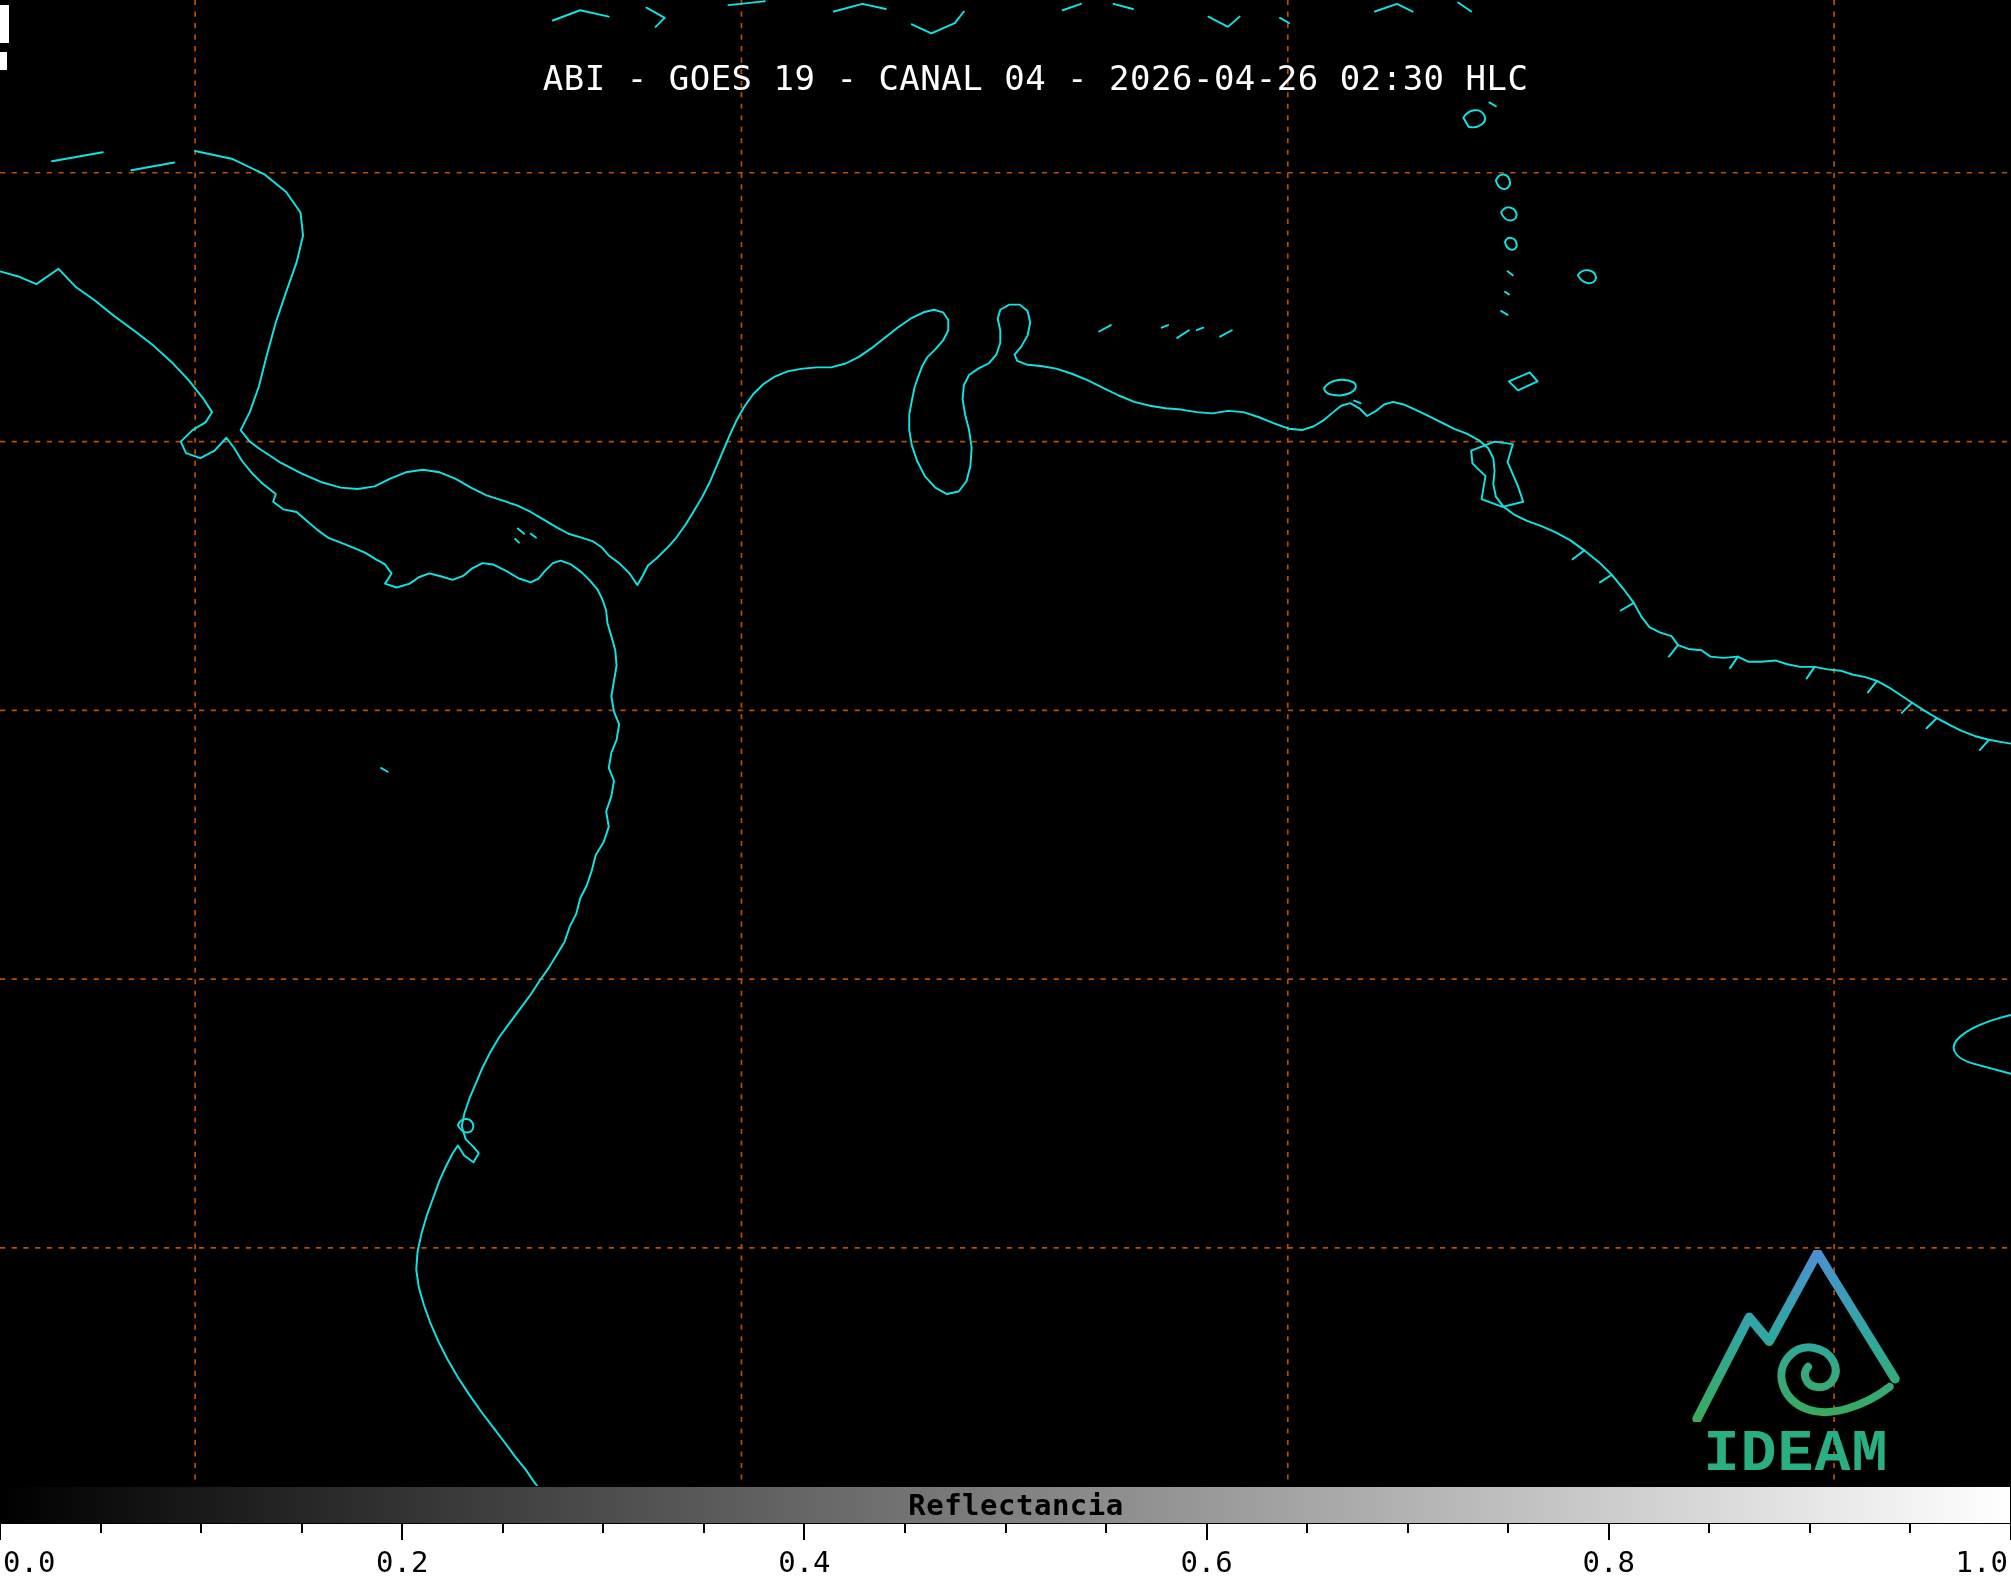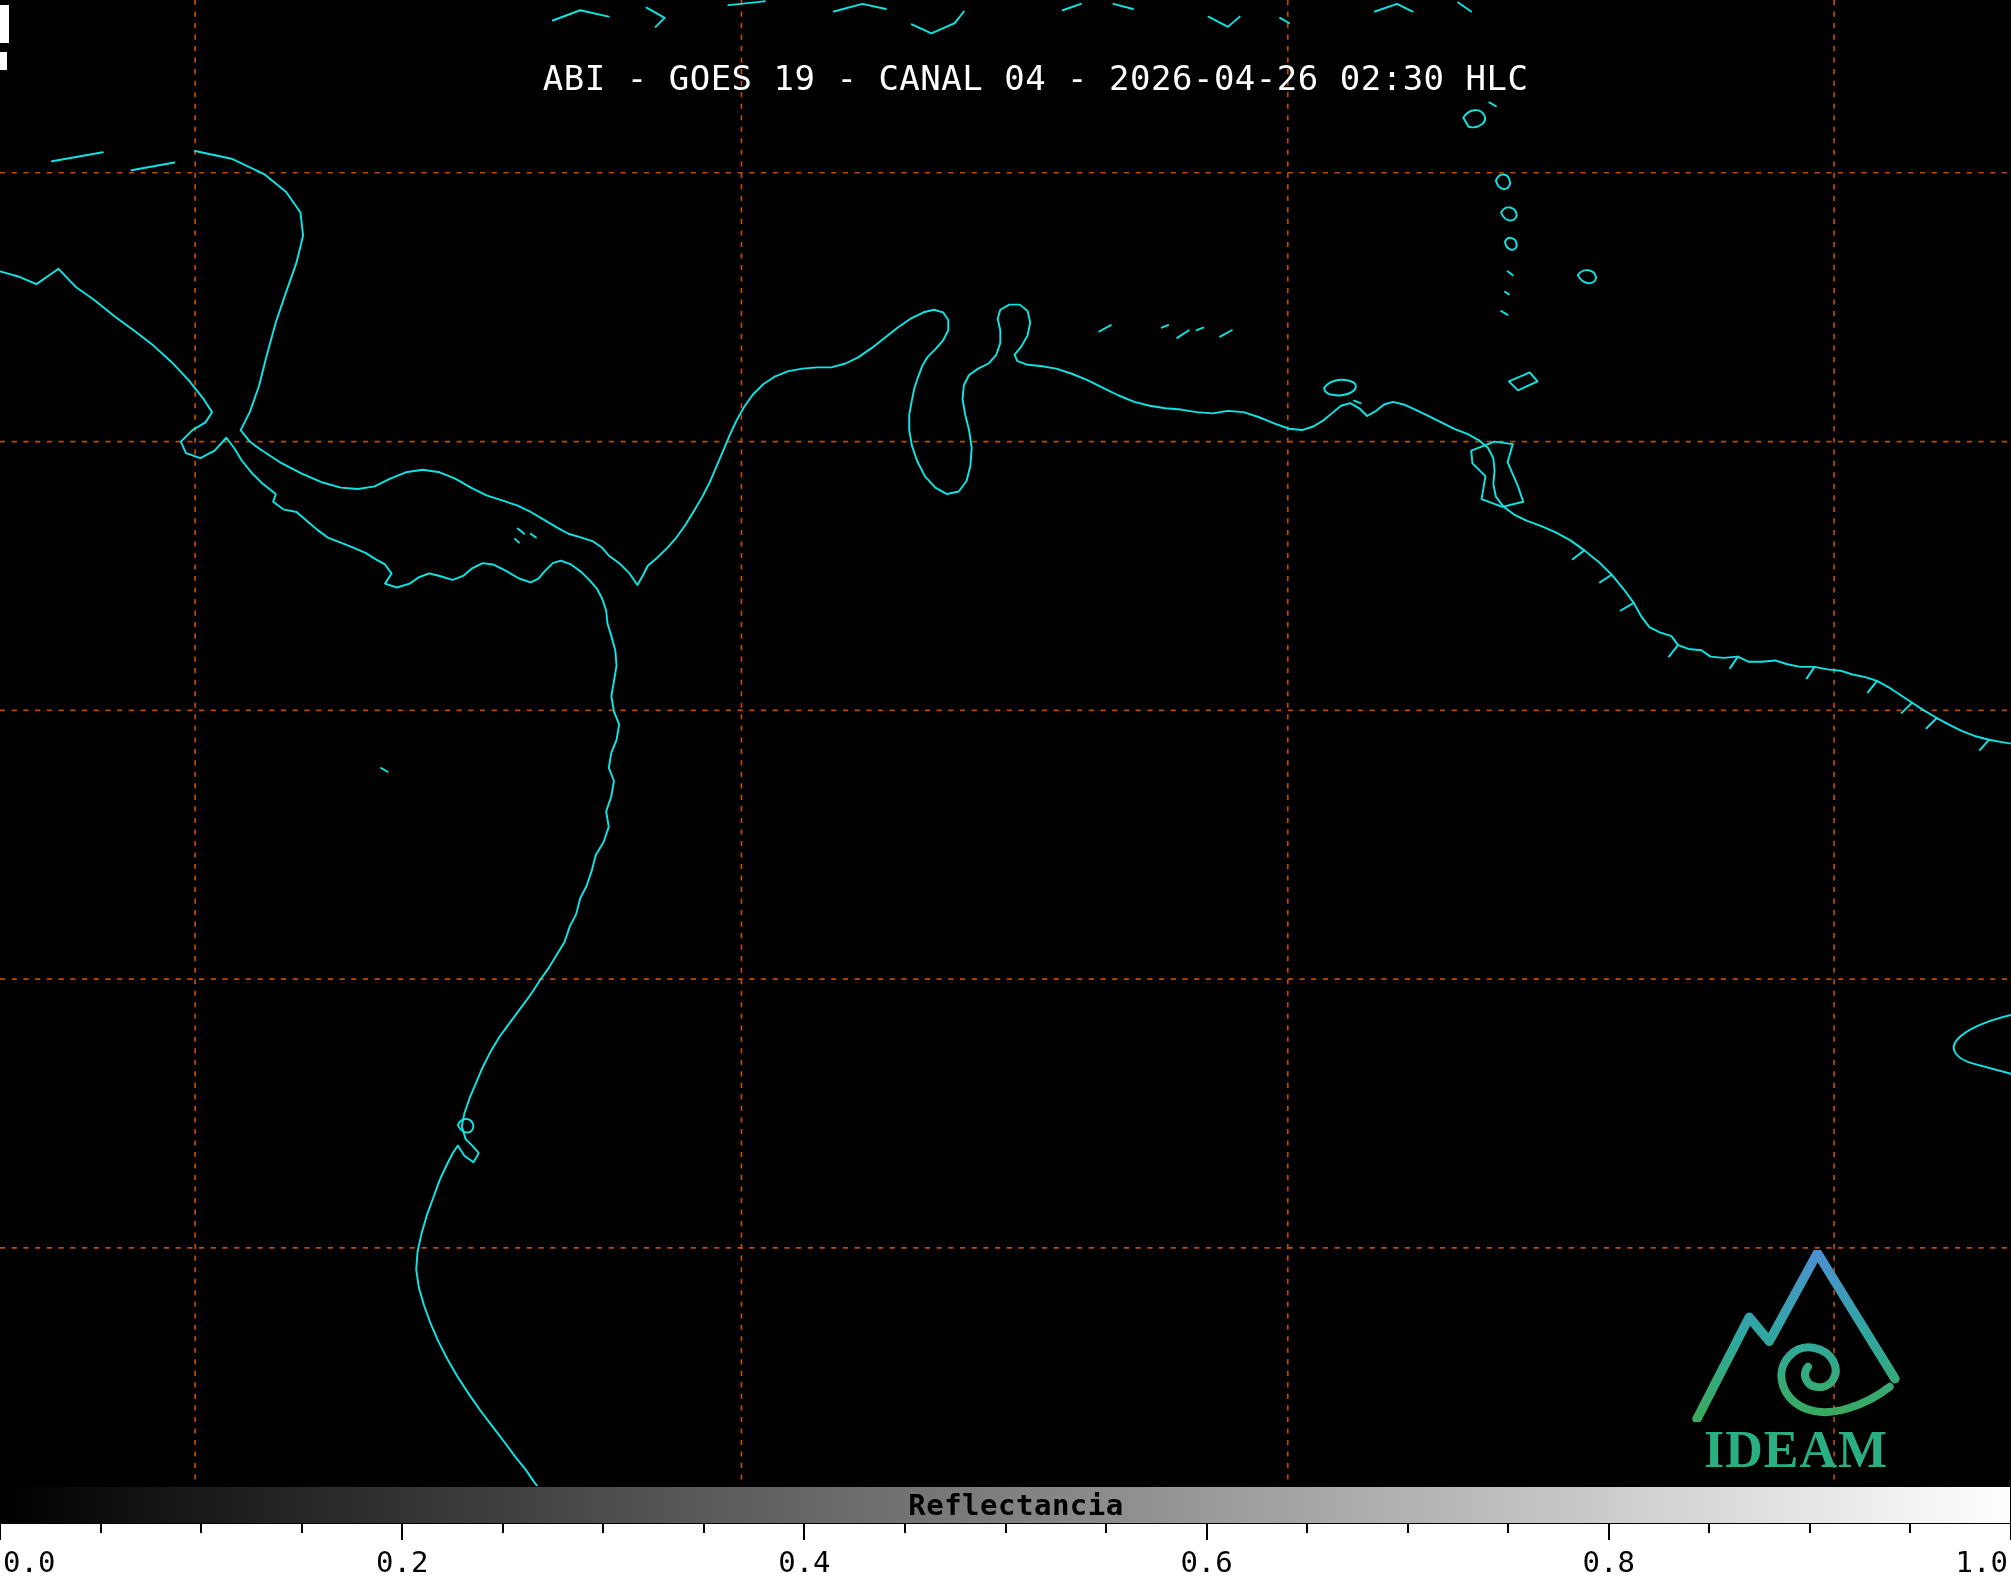--- a/index.html
+++ b/index.html
@@ -9,21 +9,21 @@
   .map-svg{position:absolute;left:0;top:0;width:100%;height:100%;}
   .grid line{stroke:var(--grid,#C85200);stroke-width:1.3;stroke-dasharray:4 5;opacity:.95;}
   .coast path{stroke:var(--coast,#0FE3E3);stroke-width:1.5;fill:none;stroke-linejoin:round;stroke-linecap:round;}
   .map-title{position:absolute;top:58px;left:51.5%;transform:translateX(-50%);
              color:#fff;font-size:34px;letter-spacing:.5px;white-space:nowrap;}
   .artifact{position:absolute;background:#fff;}
   .a1{left:0;top:5px;width:9px;height:38px;}
   .a2{left:0;top:52px;width:7px;height:18px;}
   .logo{position:absolute;left:1689px;top:1250px;width:214px;height:230px;text-align:center;}
   .logo-mark{display:block;margin:0 auto;}
-  .logo-text{font-family:Liberation Serif, serif;font-weight:bold;font-size:52px;
+  .logo-text{font-family:Liberation Mono, monospace;font-weight:bold;font-size:60px;
              letter-spacing:1px;line-height:1;margin-top:2px;color:#2AAE84;}
   .colorbar{position:absolute;left:0;top:1486px;width:2011px;height:38px;box-sizing:border-box;
             border:1px solid #000;display:flex;align-items:center;justify-content:center;
             background:linear-gradient(to right,#000,#fff);}
   .colorbar-label{color:#000;font-weight:bold;font-size:29px;letter-spacing:.5px;}
   .tick-strip{position:absolute;left:0;top:1524px;width:2011px;height:53px;background:#fff;}
   .tick{position:absolute;top:0;width:2px;height:9px;background:#000;transform:translateX(-1px);}
   .tick.major{height:16px;}
   .tick-label{position:absolute;top:21px;color:#000;font-size:29px;white-space:nowrap;}
 </style>

